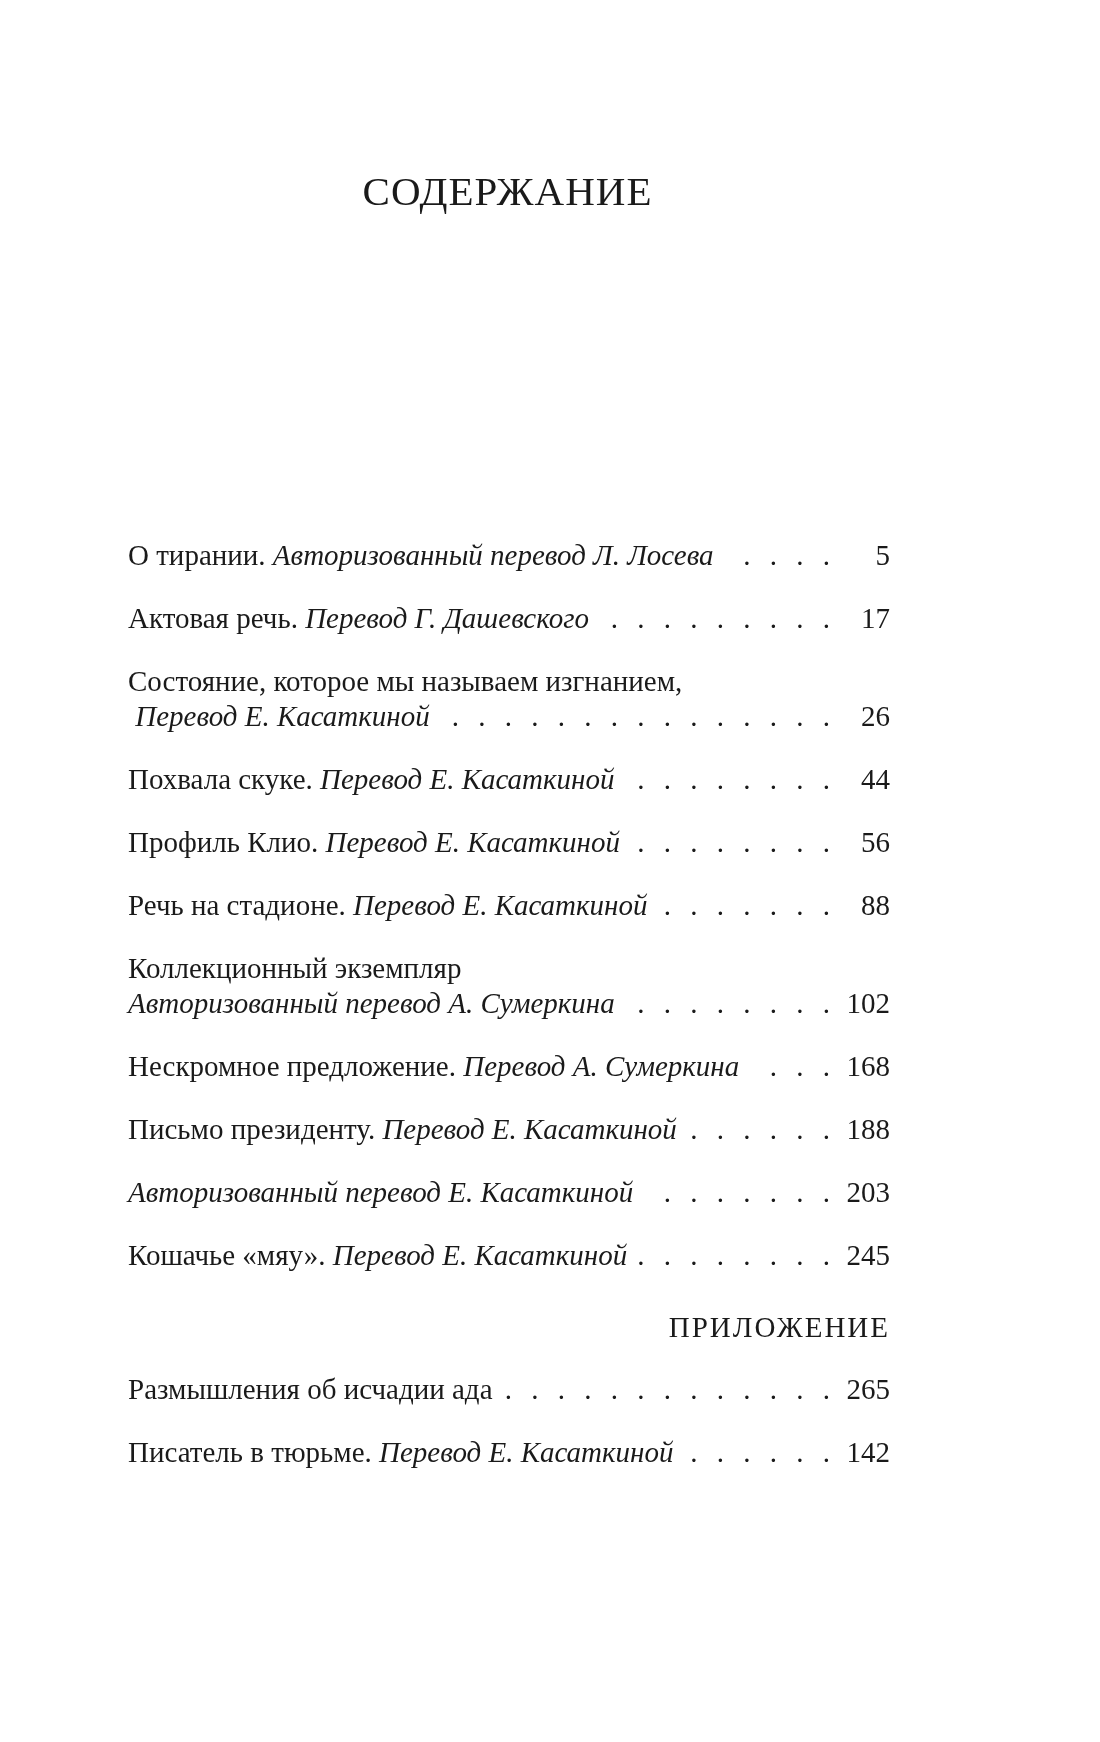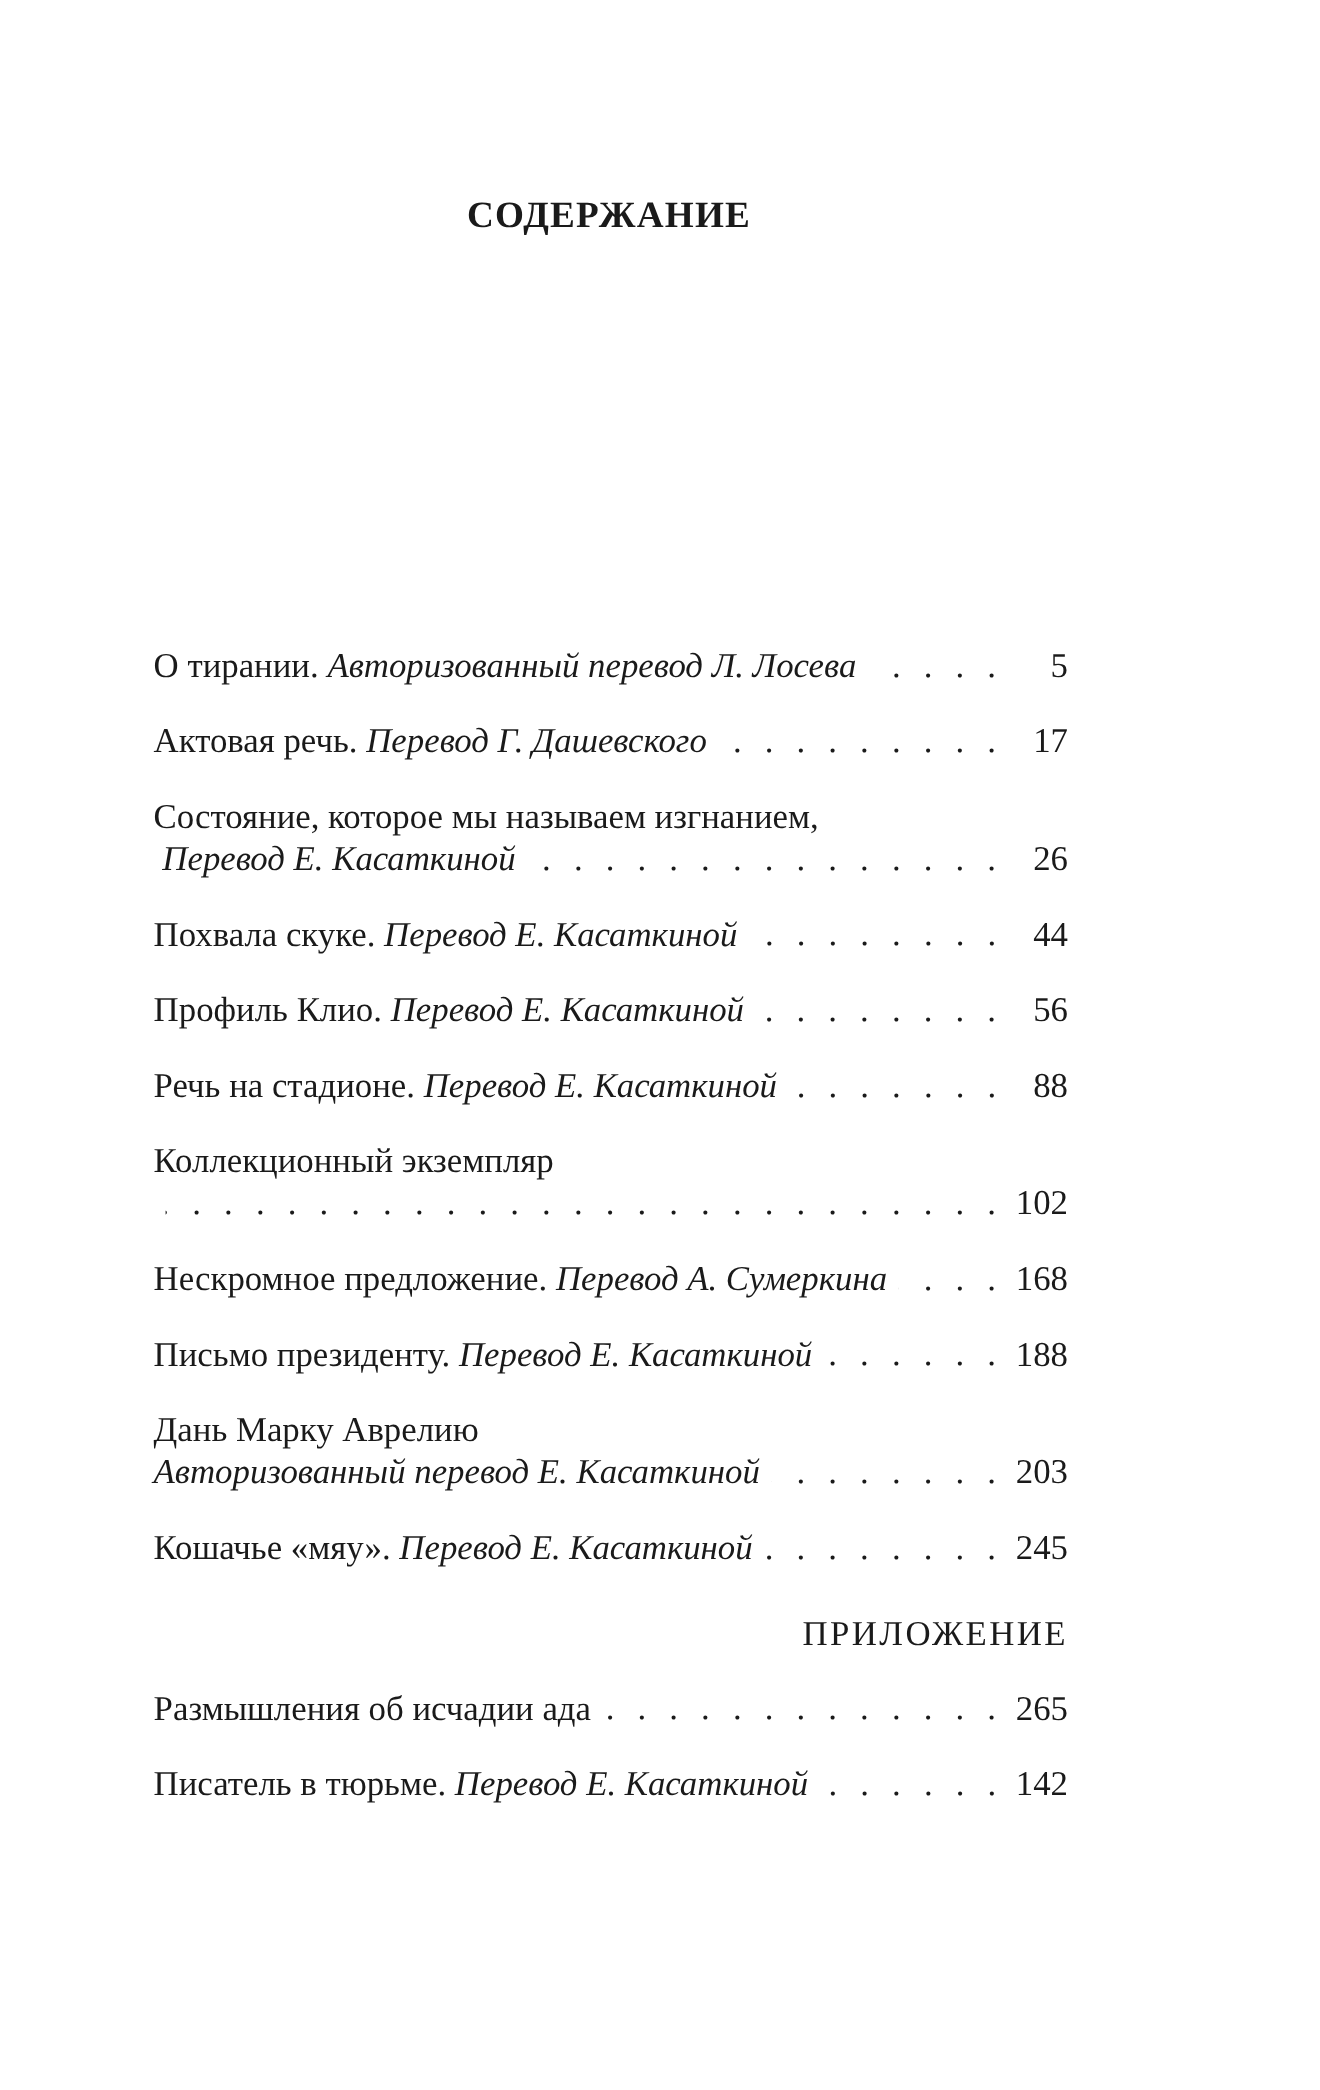--- a/index.html
+++ b/index.html
@@ -14,22 +14,22 @@
       overflow: hidden;
       font-family: "Liberation Serif", "DejaVu Serif", serif;
       color: #1a1a1a;
     }
     .page-title {
       position: absolute;
       top: 140px;
       left: 0;
       width: 1015px;
       text-align: center;
-      font-size: 31px;
-      font-weight: bold;
+      font-size: 41px;
+      font-weight: normal;
       letter-spacing: 1px;
       color: #1a1a1a;
     }
     .toc {
       position: absolute;
       left: 128px;
       width: 762px;
       top: 510px;
     }
     .entry {
@@ -131,20 +131,21 @@
       <span class="leader">. . . . . . . . . . . . . . . . . . . . . . . . . . . . . . . . . . . . . . . . . . . . . . . . . . . . . . . . . . . .</span>
       <span class="page-num">88</span>
     </div>
   </div>
 
   <div class="entry">
     <div class="line">
       <span class="title-text">Коллекционный экземпляр</span>
     </div>
     <div class="line">
+      <span class="translator">Авторизованный перевод А. Сумеркина</span>
       <span class="leader">. . . . . . . . . . . . . . . . . . . . . . . . . . . . . . . . . . . . . . . . . . . . . . . . . . . . . . . . . . . .</span>
       <span class="page-num">102</span>
     </div>
   </div>
 
   <div class="entry">
     <div class="line">
       <span class="title-text">Нескромное предложение.</span>&nbsp;<span class="translator">Перевод А. Сумеркина</span>
       <span class="leader">. . . . . . . . . . . . . . . . . . . . . . . . . . . . . . . . . . . . . . . . . . . . . . . . . . . . . . . . . . . .</span>
       <span class="page-num">168</span>
@@ -153,23 +154,20 @@
 
   <div class="entry">
     <div class="line">
       <span class="title-text">Письмо президенту.</span>&nbsp;<span class="translator">Перевод Е. Касаткиной</span>
       <span class="leader">. . . . . . . . . . . . . . . . . . . . . . . . . . . . . . . . . . . . . . . . . . . . . . . . . . . . . . . . . . . .</span>
       <span class="page-num">188</span>
     </div>
   </div>
 
   <div class="entry">
-    <div class="line">
-      <span class="title-text">Дань Марку Аврелию</span>
-    </div>
     <div class="line">
       <span class="translator">Авторизованный перевод Е. Касаткиной</span>
       <span class="leader">. . . . . . . . . . . . . . . . . . . . . . . . . . . . . . . . . . . . . . . . . . . . . . . . . . . . . . . . . . . .</span>
       <span class="page-num">203</span>
     </div>
   </div>
 
   <div class="entry">
     <div class="line">
       <span class="title-text">Кошачье «мяу».</span>&nbsp;<span class="translator">Перевод Е. Касаткиной</span>

